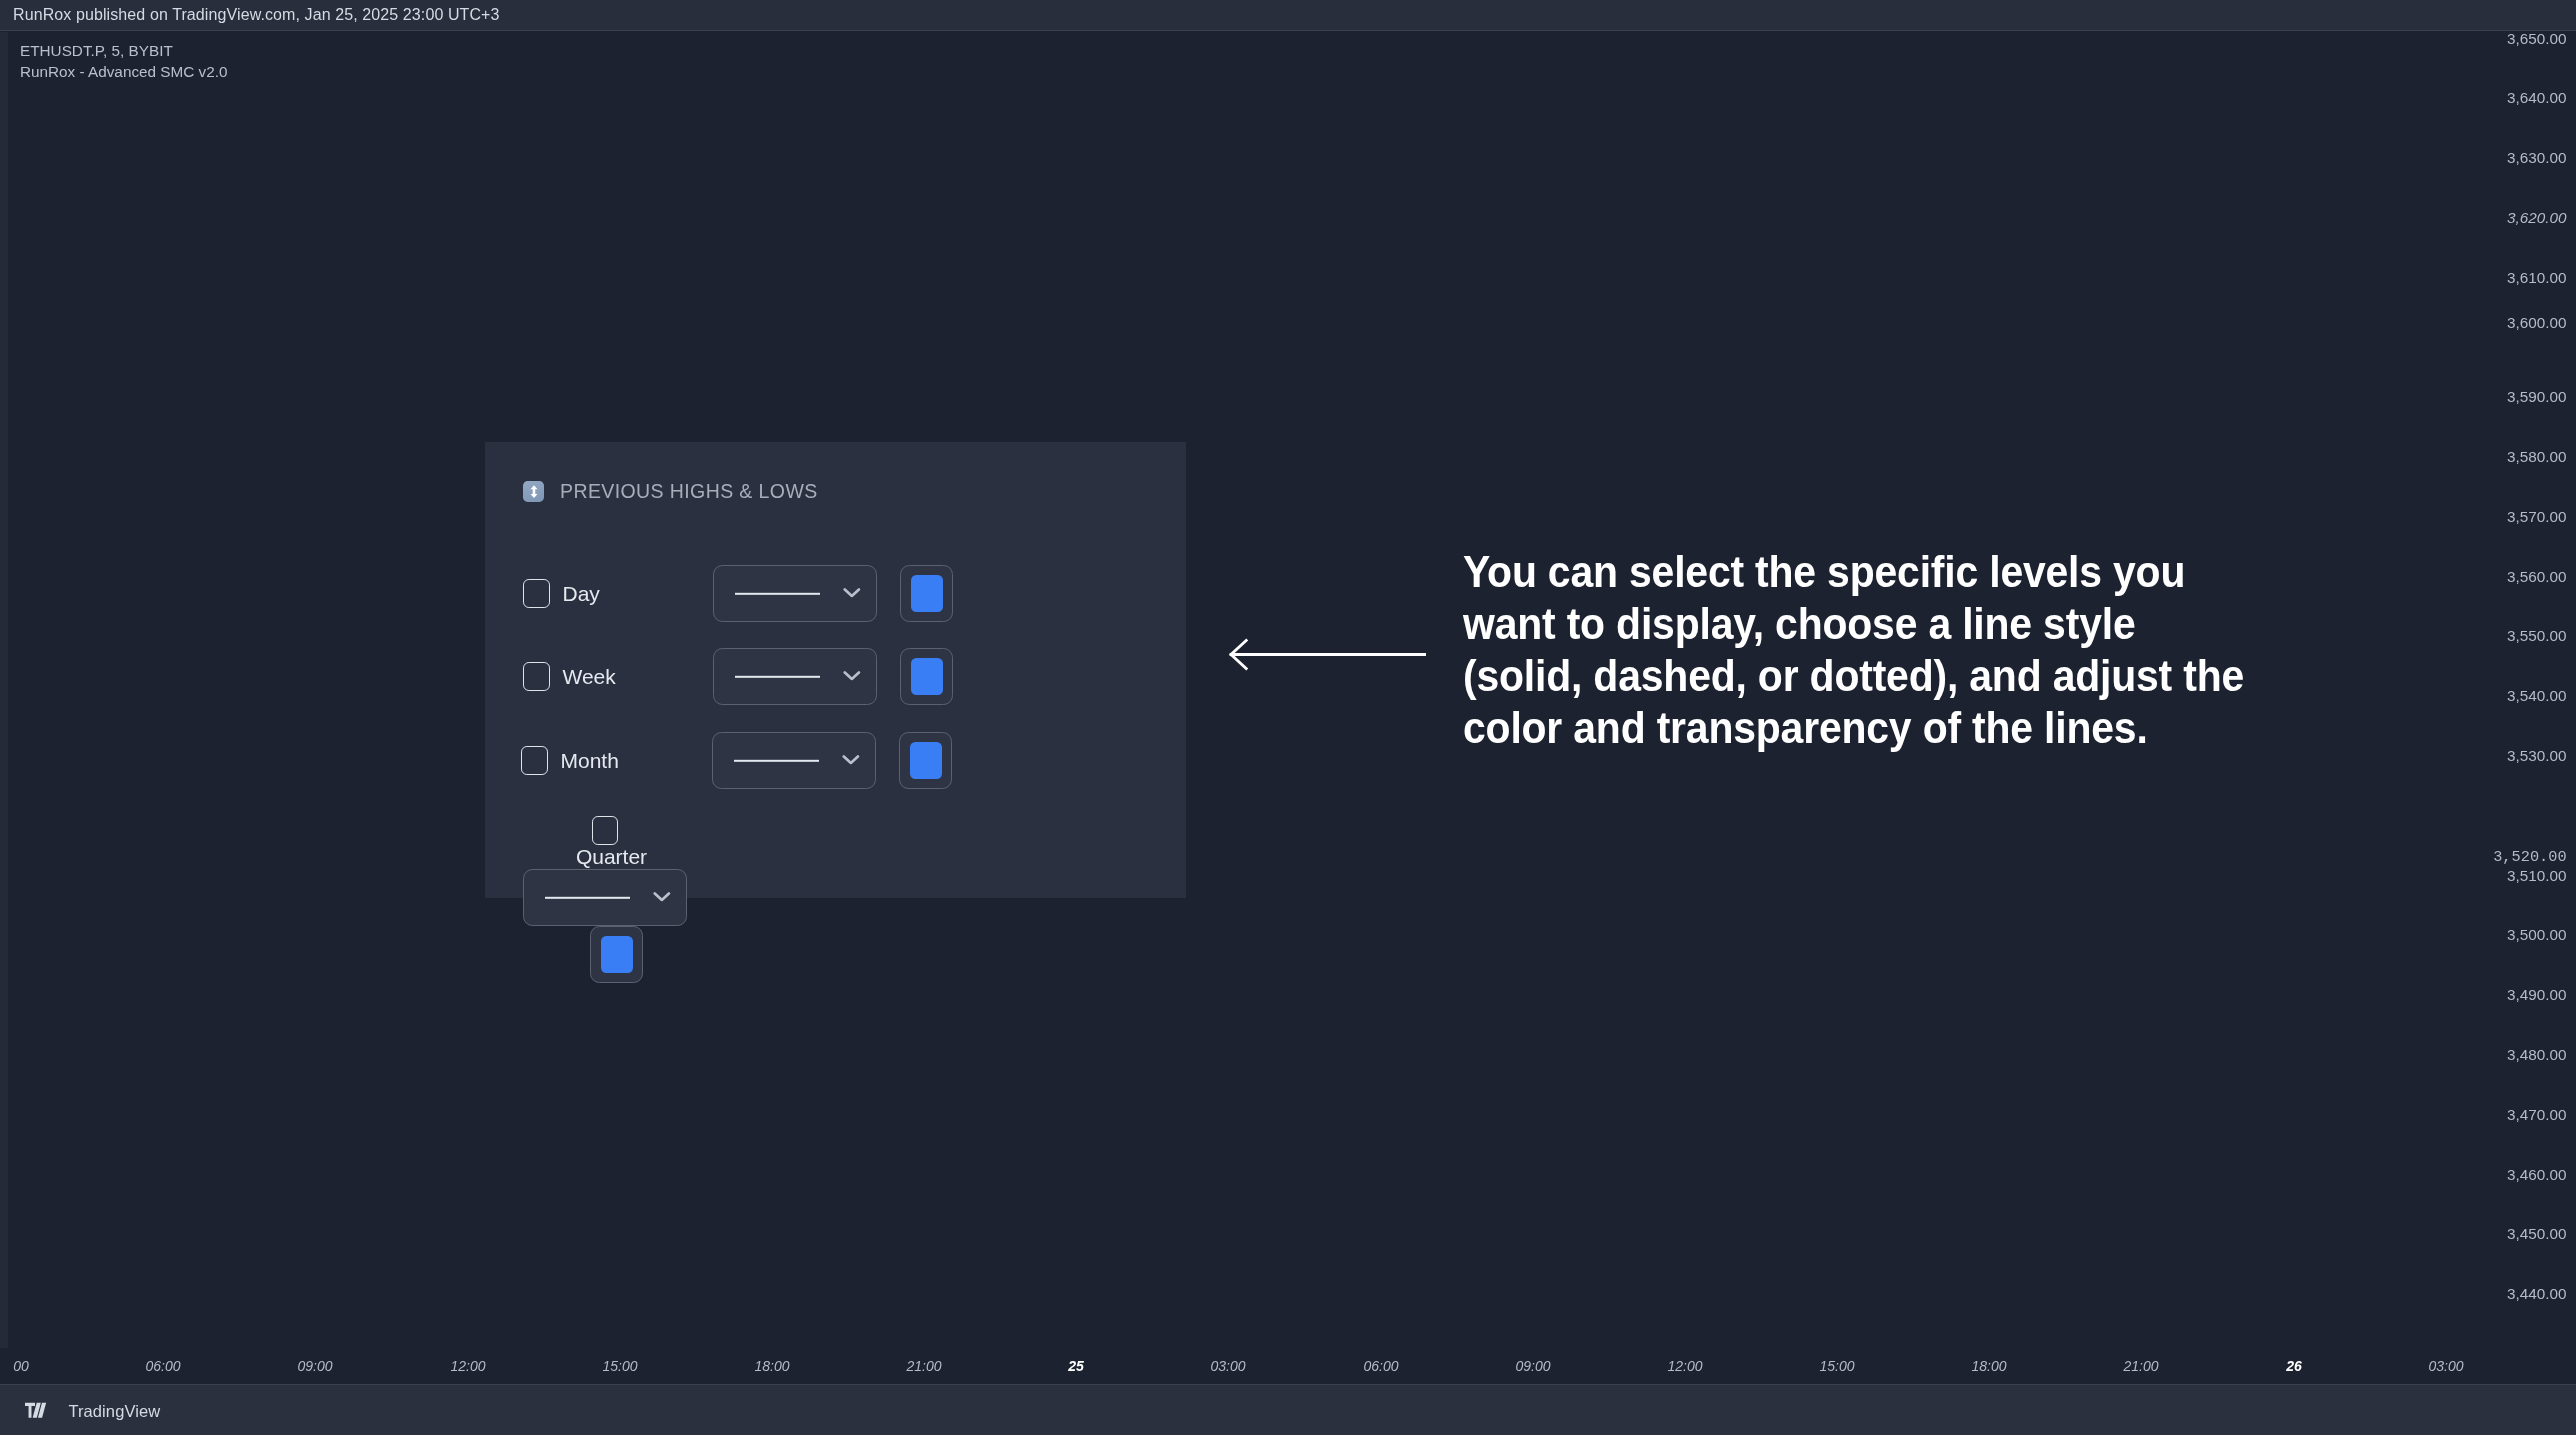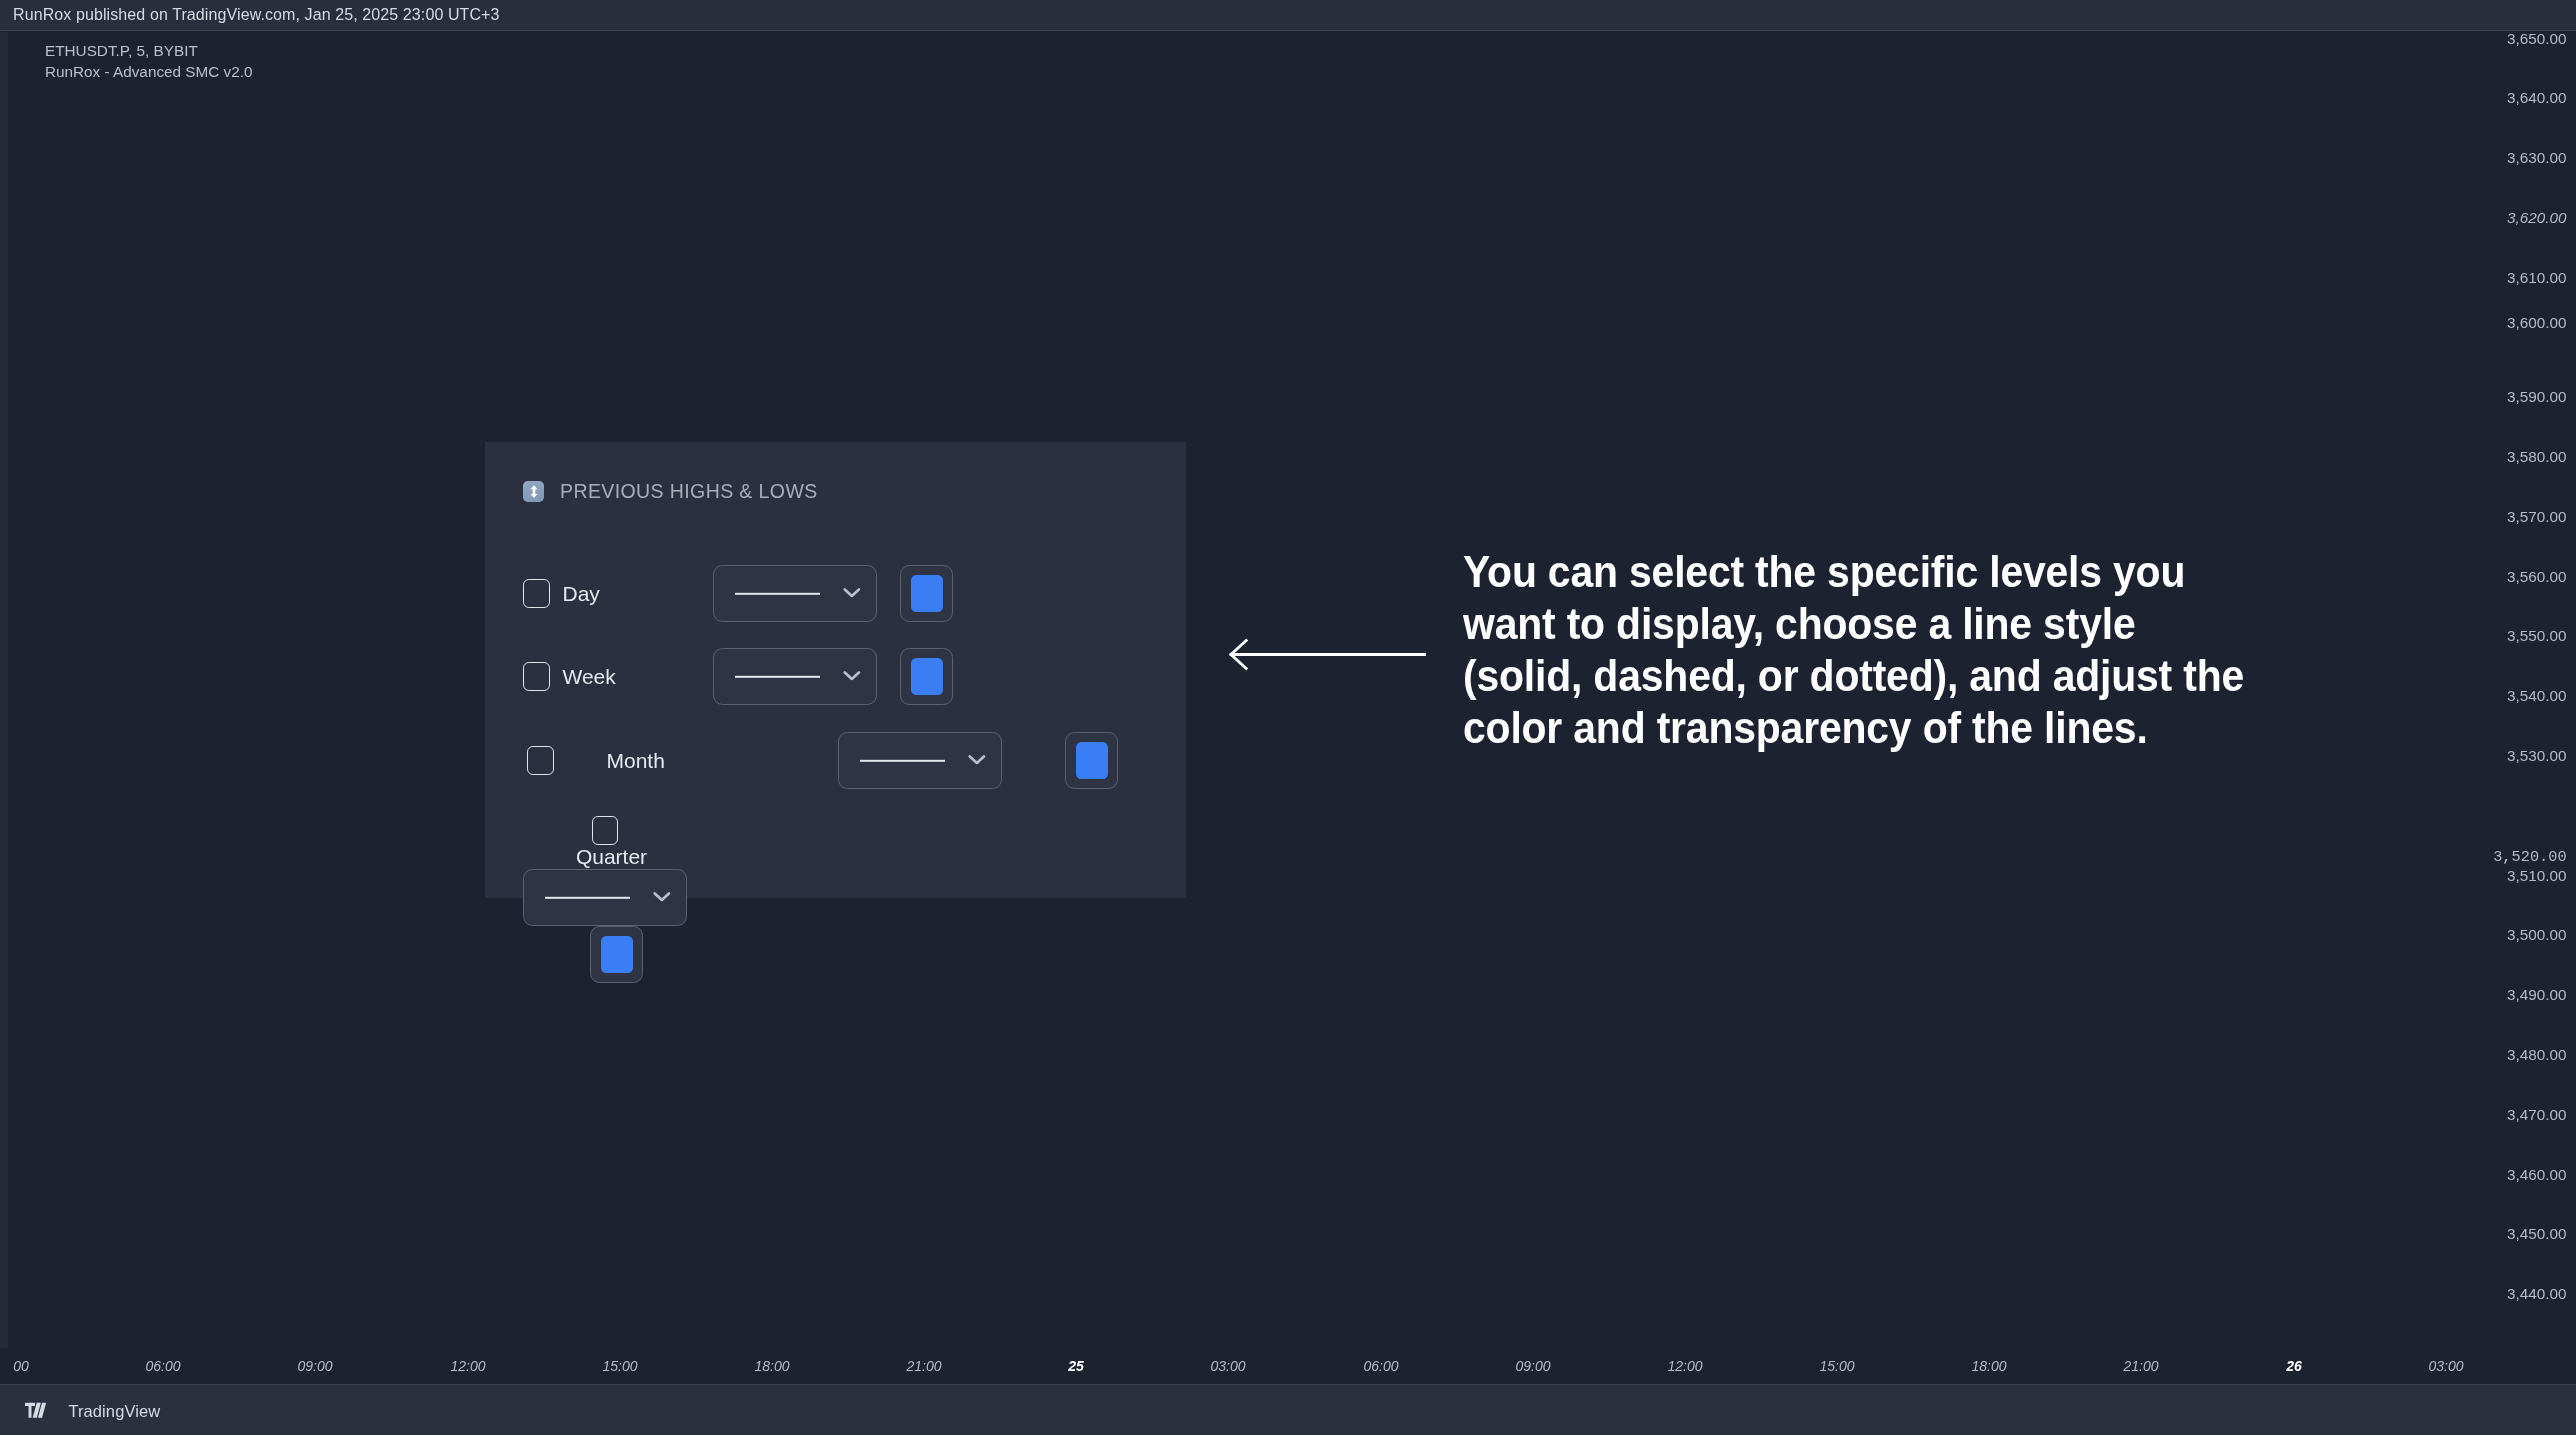--- a/index.html
+++ b/index.html
@@ -50,21 +50,20 @@
     width: 8.3px; height: 100%;
     background: #242a38;
   }
 
   
   #legend {
     position: absolute;
     left: 20px;
     top: 7.7px;
     line-height: 1.42;
-    margin-left: 25px;
   }
   #legend .legend-line {
     font-size: 15.3px;
     color: #b9c0cc;
     white-space: nowrap;
   }
 
   
   #price-scale {
     position: absolute;
@@ -344,21 +343,21 @@
       <div class="opt-select">
         <div class="line-preview"></div>
         <span class="chevron"><svg width="17.7" height="10.6" viewBox="0 0 30 18">
             <path d="M3 3 L15 14 L27 3" stroke="#b9c0cc" stroke-width="4.5" fill="none" stroke-linecap="round" stroke-linejoin="round"></path>
           </svg></span>
       </div>
       <div class="opt-color" style="margin-left: 23.6px;">
         <div class="swatch" style="background: rgb(58, 126, 246);"></div>
       </div>
     </div>
-    <div class="opt-row" style="left: 42px; top: 290px; gap: 40px;">
+    <div class="opt-row" style="left: 36px; top: 290px;">
       <div class="opt-checkbox"></div>
       <div class="opt-label">Month</div>
       <div style="flex: 0 0 auto; width: 93px;"></div>
       <div class="opt-select">
         <div class="line-preview"></div>
         <span class="chevron"><svg width="17.7" height="10.6" viewBox="0 0 30 18">
             <path d="M3 3 L15 14 L27 3" stroke="#b9c0cc" stroke-width="4.5" fill="none" stroke-linecap="round" stroke-linejoin="round"></path>
           </svg></span>
       </div>
       <div class="opt-color" style="margin-left: 23.6px;">

